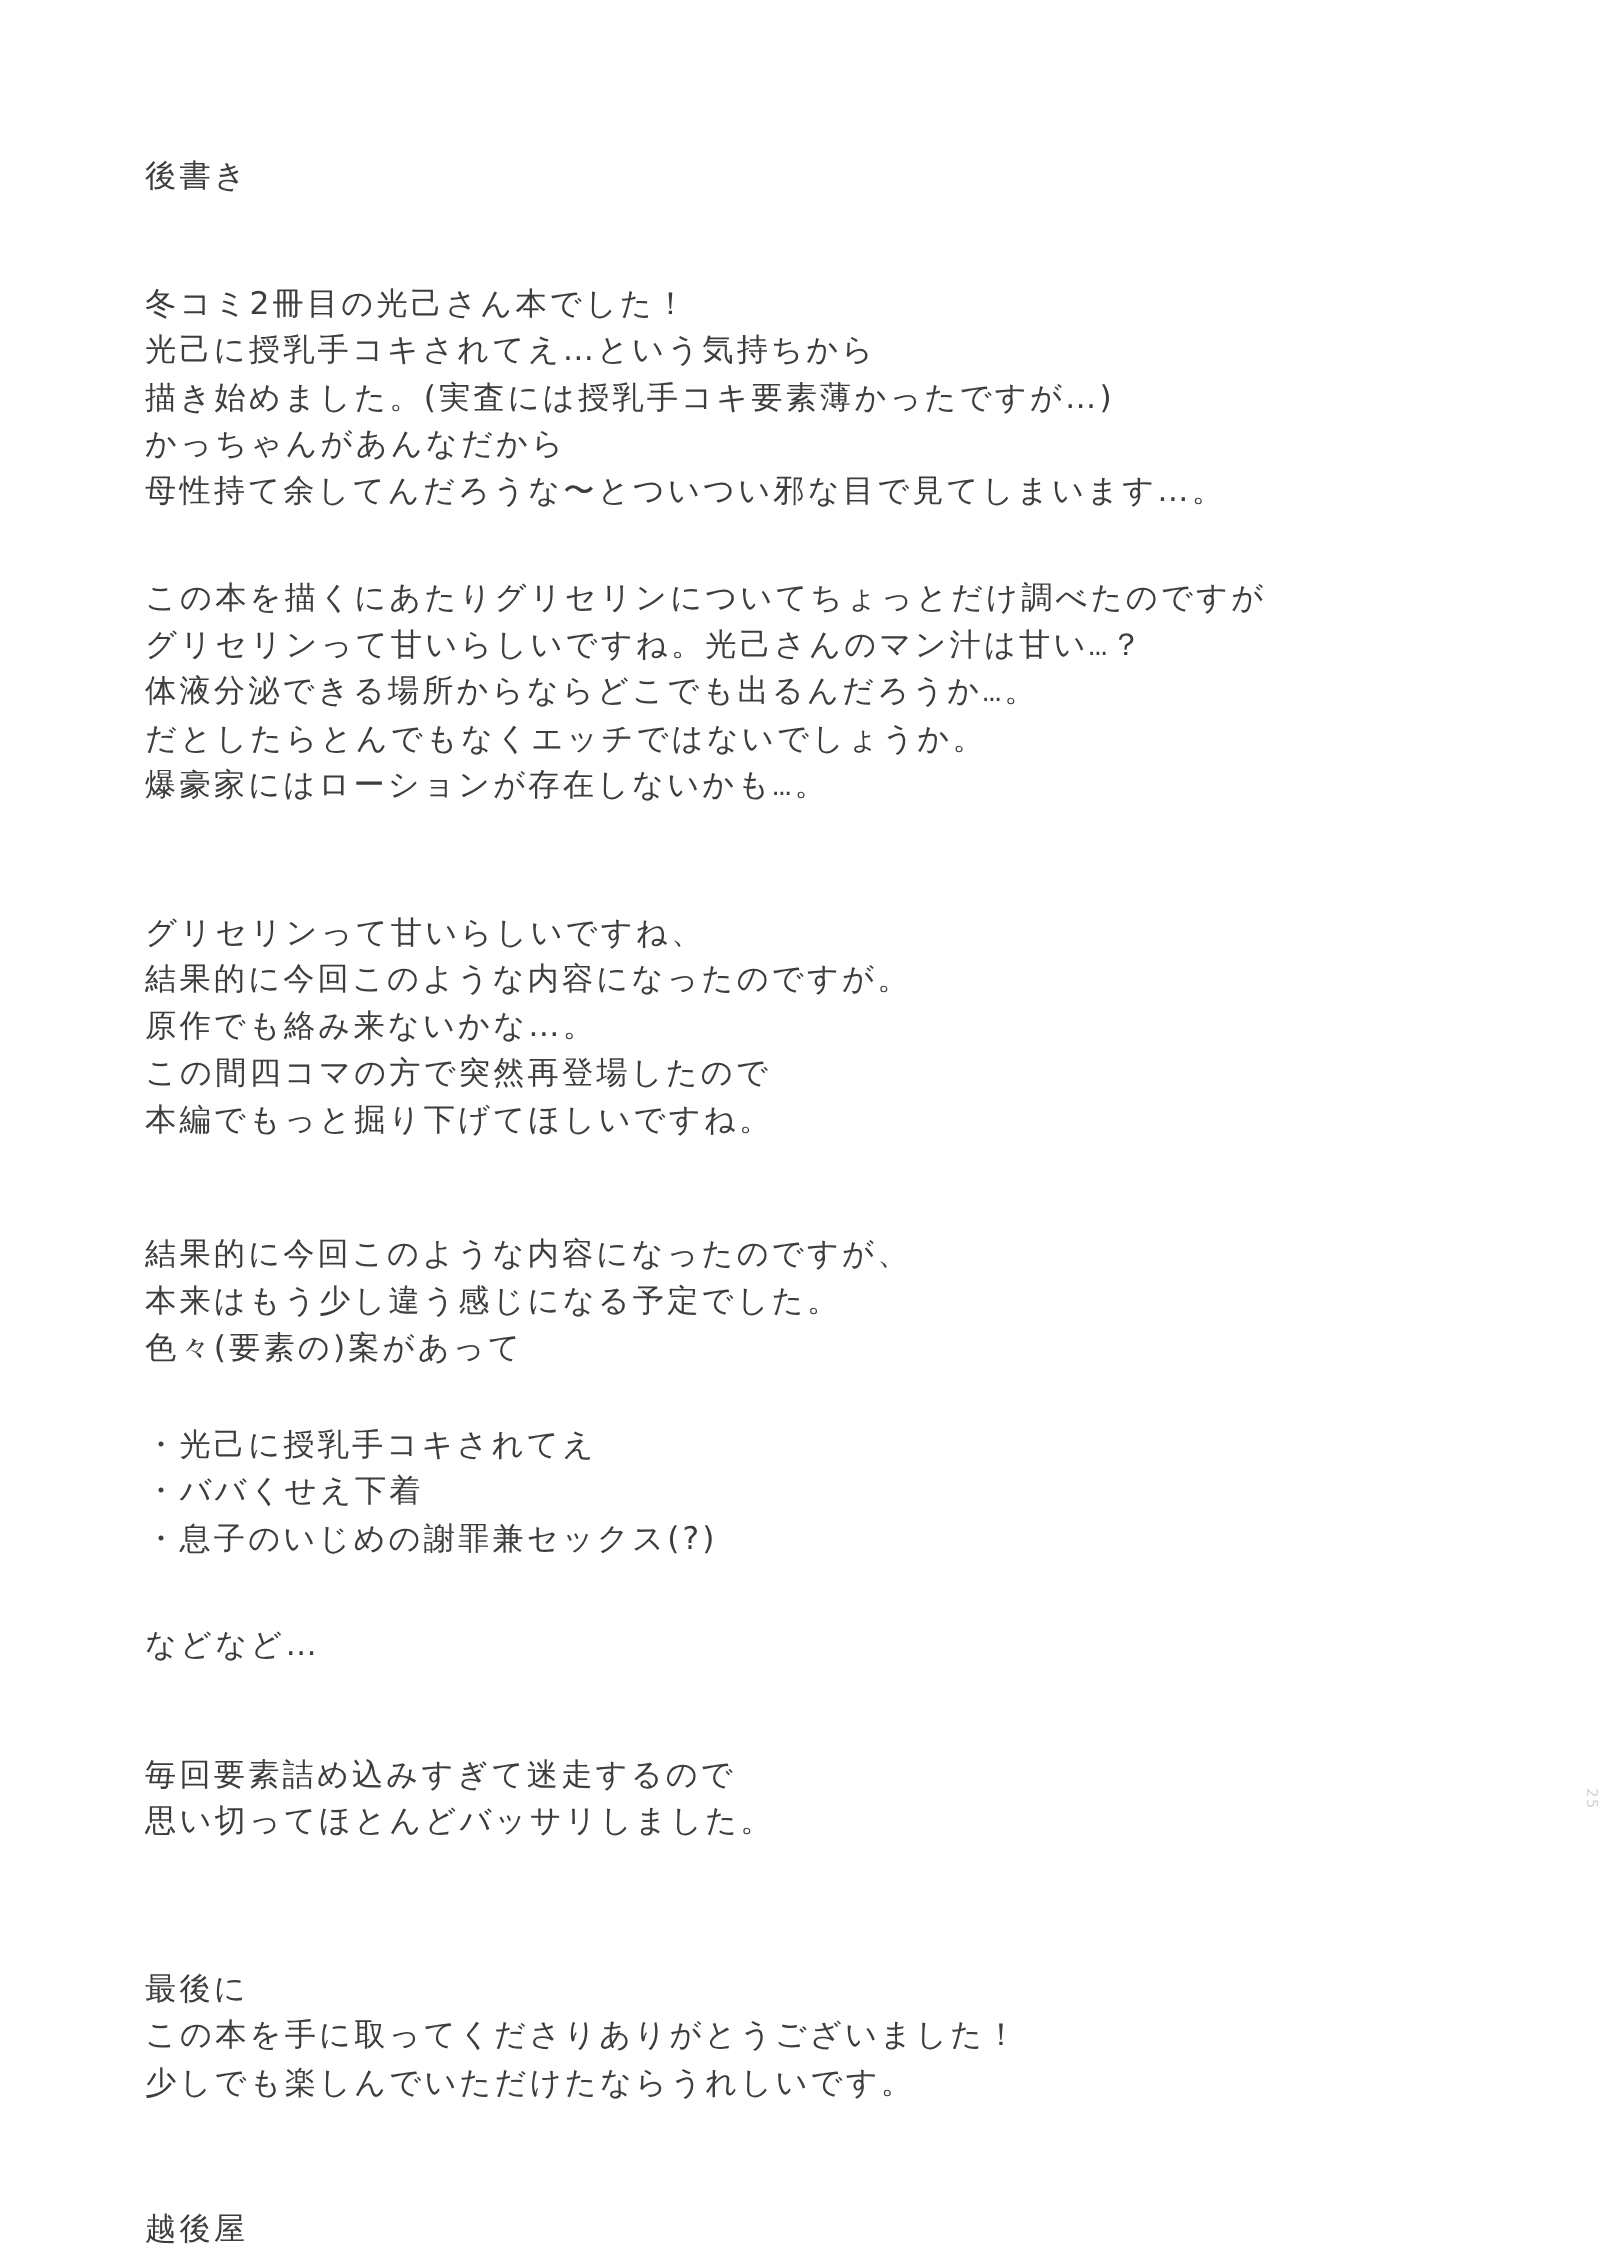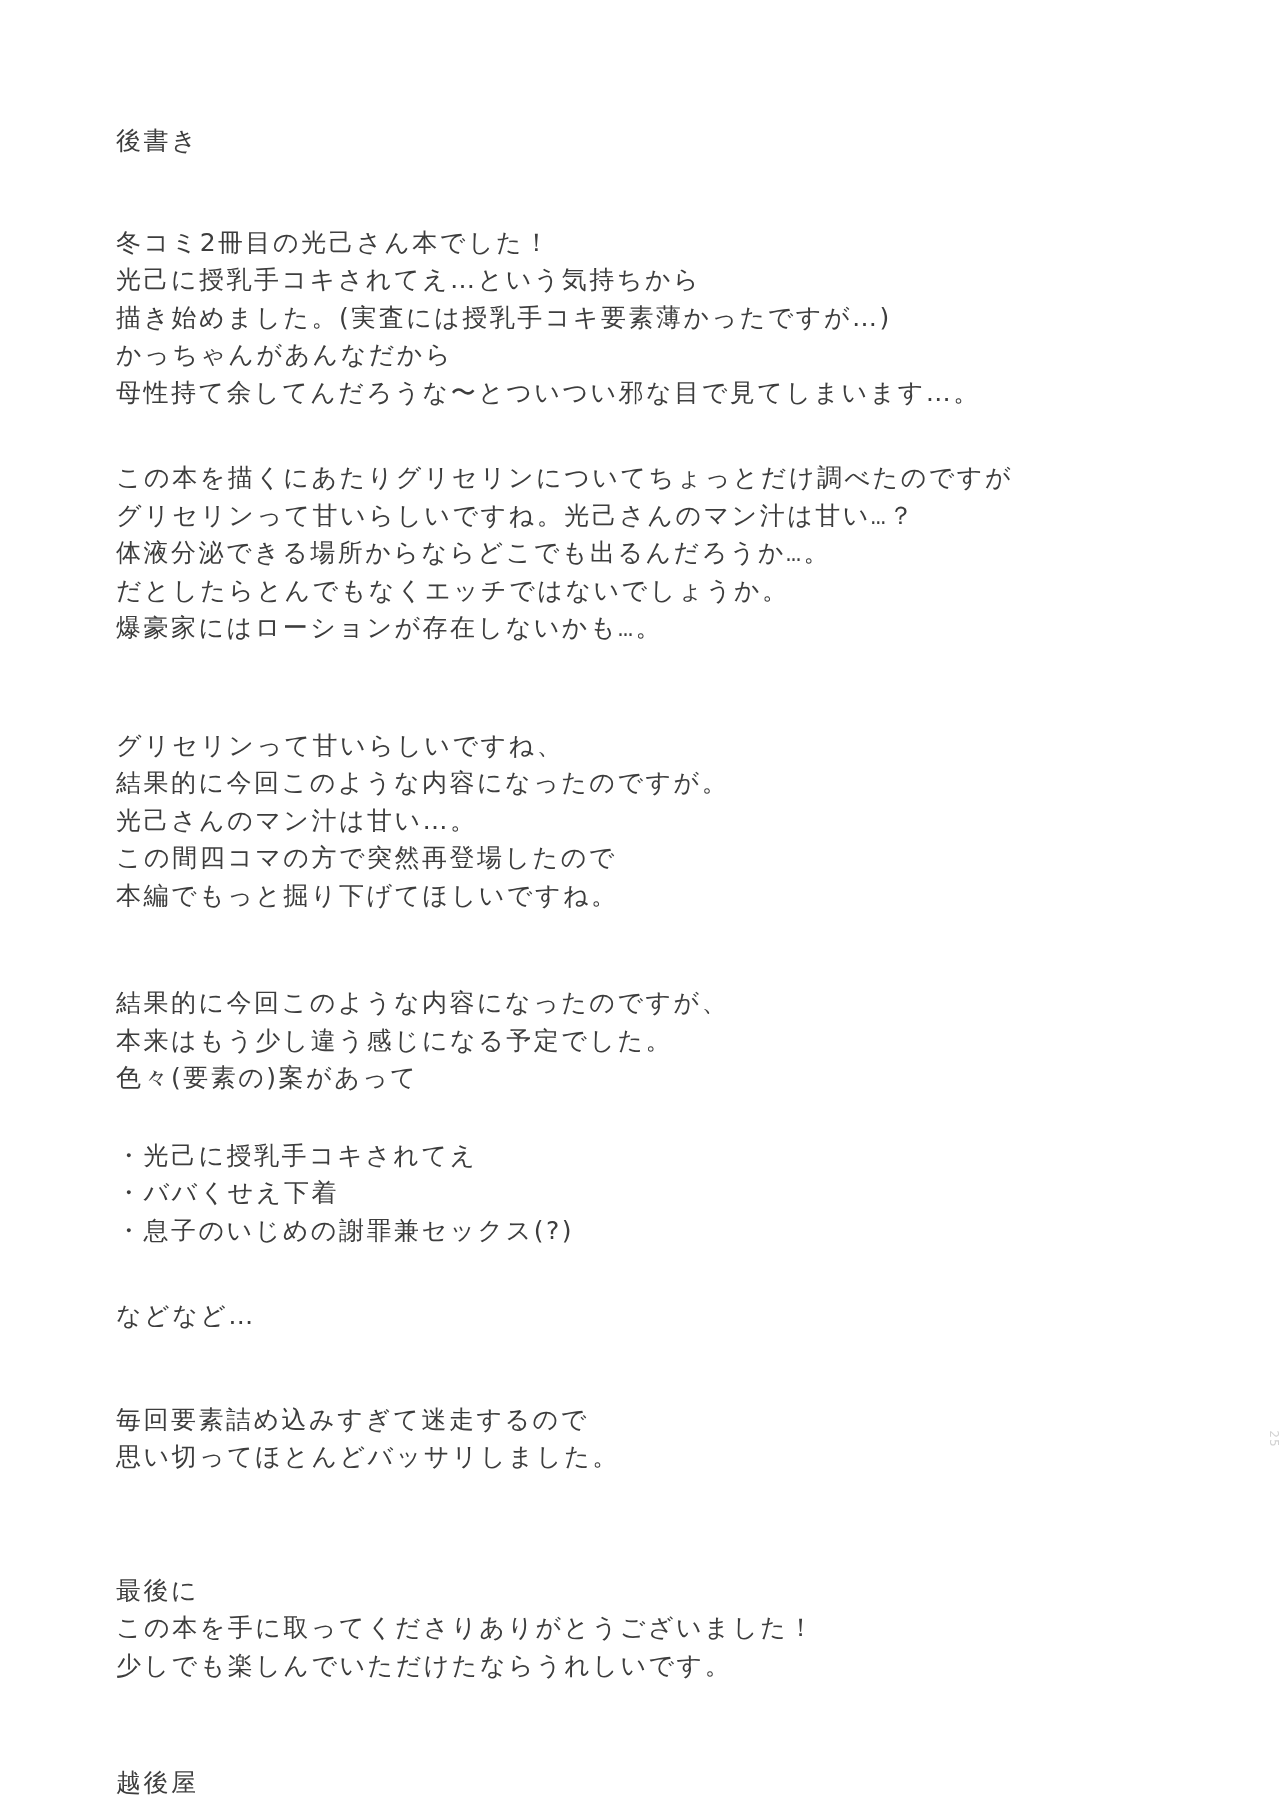--- a/index.html
+++ b/index.html
@@ -72,21 +72,21 @@
       <div class="line">この本を描くにあたりグリセリンについてちょっとだけ調べたのですが</div>
       <div class="line">グリセリンって甘いらしいですね。光己さんのマン汁は甘い…？</div>
       <div class="line">体液分泌できる場所からならどこでも出るんだろうか…。</div>
       <div class="line">だとしたらとんでもなくエッチではないでしょうか。</div>
       <div class="line">爆豪家にはローションが存在しないかも…。</div>
     </div>
 
     <div class="para-3">
       <div class="line">グリセリンって甘いらしいですね、</div>
       <div class="line">結果的に今回このような内容になったのですが。</div>
-      <div class="line">光己さんのマン汁は甘い…。</div>
+      <div class="line">原作でも絡み来ないかな…。</div>
       <div class="line">この間四コマの方で突然再登場したので</div>
       <div class="line">本編でもっと掘り下げてほしいですね。</div>
     </div>
 
     <div class="para-4">
       <div class="line">結果的に今回このような内容になったのですが、</div>
       <div class="line">本来はもう少し違う感じになる予定でした。</div>
       <div class="line">色々(要素の)案があって</div>
     </div>
 

